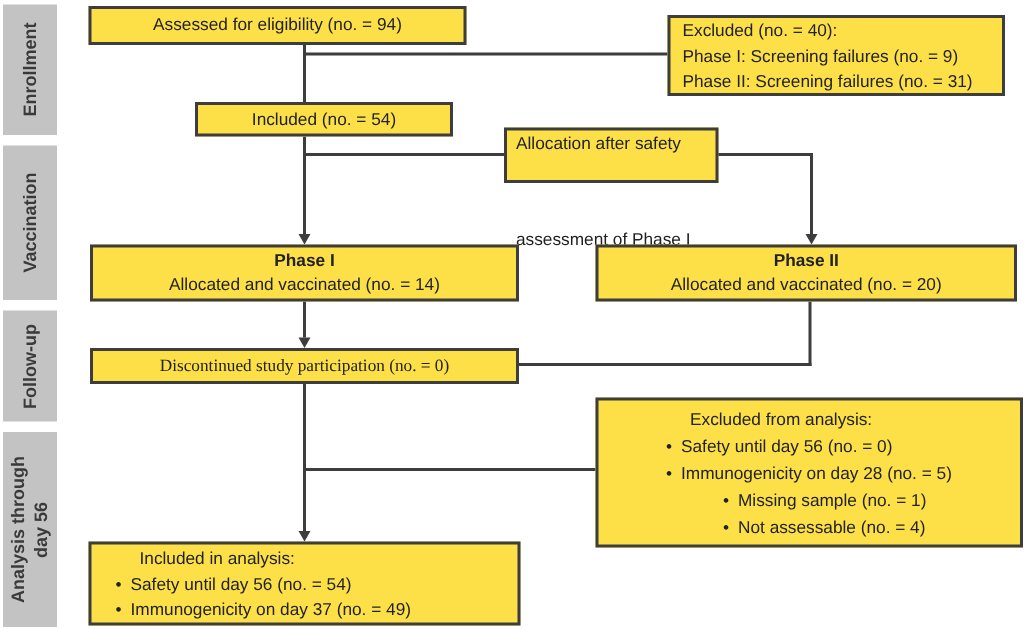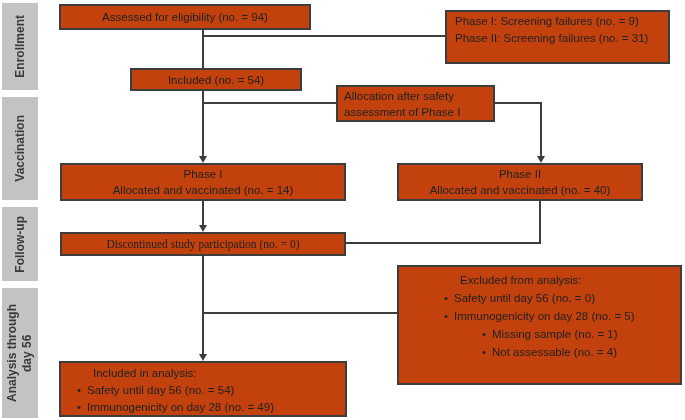--- a/index.html
+++ b/index.html
@@ -15,24 +15,24 @@
   }
   .side .vtxt{
     writing-mode:vertical-rl;transform:rotate(180deg);
     font-weight:bold;font-size:12px;line-height:15px;
     color:var(--sidebar-text,#3a3a3a);text-align:center;white-space:nowrap;
   }
   .side .vtxt span{display:block;}
   
   .box{
     position:absolute;box-sizing:border-box;border:2px solid var(--border,#3d3d3d);
-    background:#c2410c;font-size:11.5px;line-height:16px;
+    background:#fde047;font-size:11.5px;line-height:16px;
   }
   .center{display:flex;flex-direction:column;align-items:center;justify-content:center;text-align:center;}
-  .bold{font-weight:normal;}
+  .bold{font-weight:bold;}
   .listbox{padding:2px 6px 0 12px;}
   .ltitle{padding-left:20px;line-height:17px;}
   .lline{line-height:17px;}
   .bullet{position:relative;padding-left:14px;line-height:17px;}
   .bullet::before{content:"\2022";position:absolute;left:4px;}
   .sub{padding-left:52px;}
   .sub::before{left:42px;}
   .tall .ltitle,.tall .bullet{line-height:18px;}
   
   .h,.v{position:absolute;background:var(--border,#3d3d3d);}
@@ -84,54 +84,55 @@
   <div class="h" style="left:346px;top:242px;width:195px;"></div>
   <div class="v" style="left:202px;top:256px;height:98px;"></div>
   <div class="arr" style="left:199px;top:354px;"></div>
   <div class="h" style="left:202px;top:312px;width:195px;"></div>
 
   <div class="box center" style="left:59px;top:4px;width:252px;height:26px;">
     <span>Assessed for eligibility (no. = 94)</span>
   </div>
 
   <div class="box" style="left:445px;top:10px;width:225px;height:54px;padding:1px 0 0 8px;">
+    <div class="lline">Excluded (no. = 40):</div>
     <div class="lline">Phase I: Screening failures (no. = 9)</div>
     <div class="lline">Phase II: Screening failures (no. = 31)</div>
   </div>
 
   <div class="box center" style="left:130px;top:68px;width:172px;height:23px;">
     <span>Included (no. = 54)</span>
   </div>
 
-  <div class="box" style="left:336px;top:85px;width:159px;height:37px;padding:1px 0 0 6px;">
+  <div class="box" style="left:336px;top:85px;width:143px;height:37px;padding:1px 0 0 6px;">
     <div class="lline" style="line-height:16px;">Allocation after safety</div>
-    <div class="lline" style="line-height:16px;">assessment of Phase I</div>
+    <div class="lline" style="line-height:16px;margin-top:48px;">assessment of Phase I</div>
   </div>
 
   <div class="box center" style="left:60px;top:163px;width:286px;height:38px;">
     <span class="bold">Phase I</span>
     <span>Allocated and vaccinated (no. = 14)</span>
   </div>
 
-  <div class="box center" style="left:397px;top:163px;width:246px;height:38px;">
+  <div class="box center" style="left:397px;top:163px;width:281px;height:38px;">
     <span class="bold">Phase II</span>
-    <span>Allocated and vaccinated (no. = 40)</span>
+    <span>Allocated and vaccinated (no. = 20)</span>
   </div>
 
   <div class="box center" style="left:60px;top:232px;width:286px;height:24px;font-family:Liberation Serif, serif;">
     <span>Discontinued study participation (no. = 0)</span>
   </div>
 
-  <div class="box listbox tall" style="left:397px;top:265px;width:285px;height:120px;padding-top:4px;padding-left:41px;">
+  <div class="box listbox tall" style="left:397px;top:265px;width:285px;height:100px;padding-top:4px;padding-left:41px;">
     <div class="ltitle">Excluded from analysis:</div>
     <div class="bullet">Safety until day 56 (no. = 0)</div>
     <div class="bullet">Immunogenicity on day 28 (no. = 5)</div>
     <div class="bullet sub">Missing sample (no. = 1)</div>
     <div class="bullet sub">Not assessable (no. = 4)</div>
   </div>
 
   <div class="box listbox" style="left:59px;top:361px;width:288px;height:56px;padding-top:2px;">
     <div class="ltitle">Included in analysis:</div>
     <div class="bullet">Safety until day 56 (no. = 54)</div>
-    <div class="bullet">Immunogenicity on day 28 (no. = 49)</div>
+    <div class="bullet">Immunogenicity on day 37 (no. = 49)</div>
   </div>
 
 </div>
 
 </body></html>

